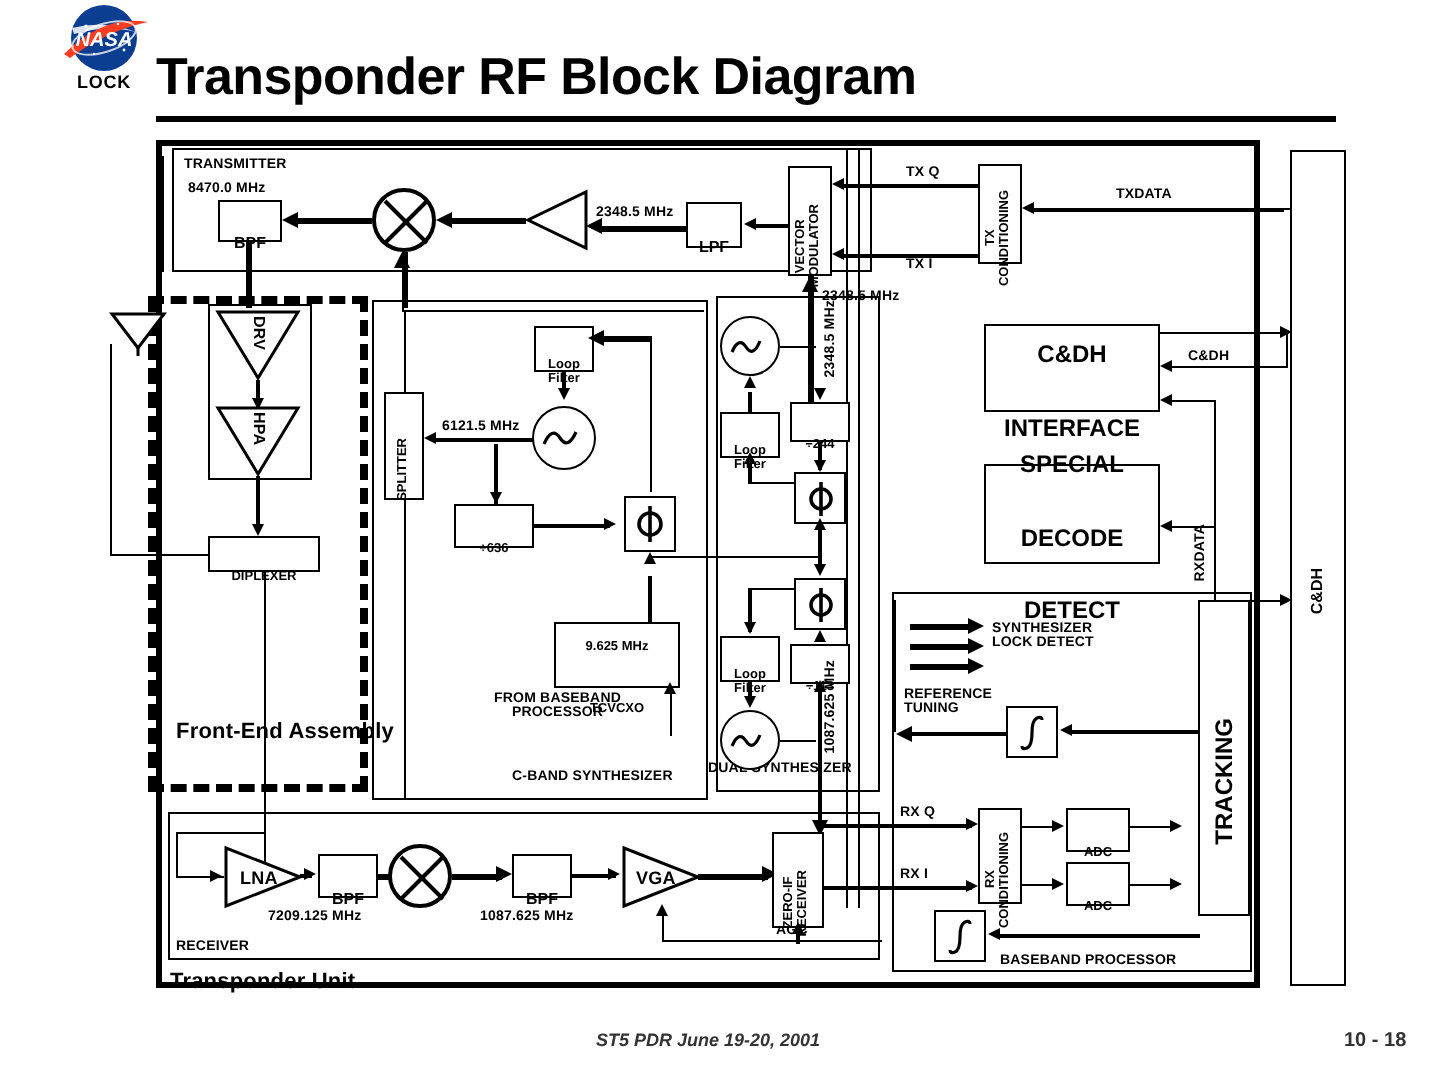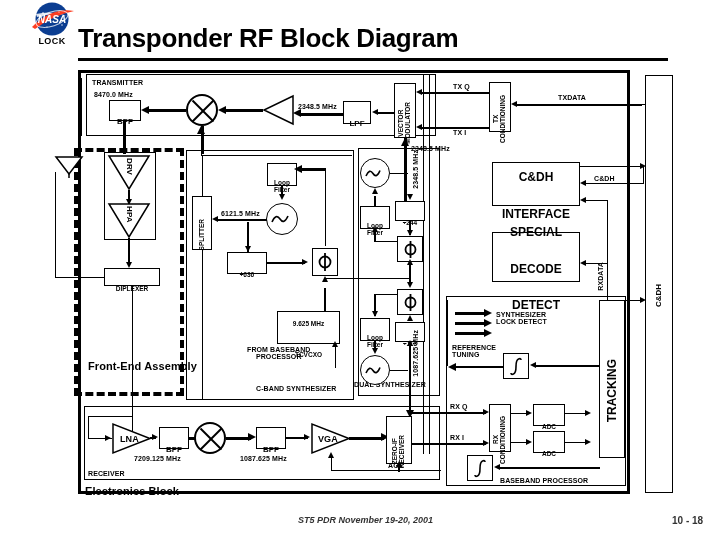--- a/index.html
+++ b/index.html
@@ -61,21 +61,21 @@
     <circle cx="29" cy="25" r=".6" fill="#fff"></circle>
       <circle cx="41" cy="10" r=".6" fill="#fff"></circle>
     <text x="34" y="21" font-family="Liberation Sans, sans-serif" font-size="10" font-weight="bold" fill="#fff" text-anchor="middle" font-style="italic">NASA</text>
   </svg>
 </div>
 <div class="abs" id="gsfc">LOCK</div>
 <div class="abs" id="title">Transponder RF Block Diagram</div>
 <div class="abs" id="title-rule"></div>
 
 <div class="outline thick" style="left:78px;top:70px;width:552px;height:424px;"></div>
-<div class="lbl" style="left:85px;top:485px;font-size:11px;">Electronics Block</div>
+<div class="lbl" style="left:85px;top:485px;font-size:11px;">Transponder Unit</div>
 
 <div class="outline" style="left:86px;top:74px;width:350px;height:62px;"></div>
 <div class="lbl" style="left:92px;top:79px;">TRANSMITTER</div>
 
 <div class="lbl" style="left:94px;top:91px;">8470.0 MHz</div>
 <div class="box" style="left:109px;top:100px;width:32px;height:21px;">
   <span class="boxtxt">BPF</span>
 </div>
 
 <div class="ln v3" style="left:123px;top:121px;height:22px;"></div>
@@ -460,14 +460,14 @@
 <div class="ar ar-l" style="left:580px;top:196.5px;"></div>
 <div class="lbl vert" style="left:597px;top:262px;">RXDATA</div>
 <div class="ln h1" style="left:607px;top:300px;width:36px;"></div>
 <div class="ar ar-r" style="left:640px;top:296.5px;"></div>
 
 <div class="box" style="left:645px;top:75px;width:28px;height:418px;">
   <span class="boxtxt vert">C&amp;DH</span>
 </div>
 <div class="ln h1" style="left:630px;top:104px;width:16px;"></div>
 
-<div class="abs" id="foot-left">ST5 PDR November 19-20, 2001</div>
+<div class="abs" id="foot-left">ST5 PDR June 19-20, 2001</div>
 <div class="abs" id="foot-right">10 - 18</div>
 
 </body></html>

